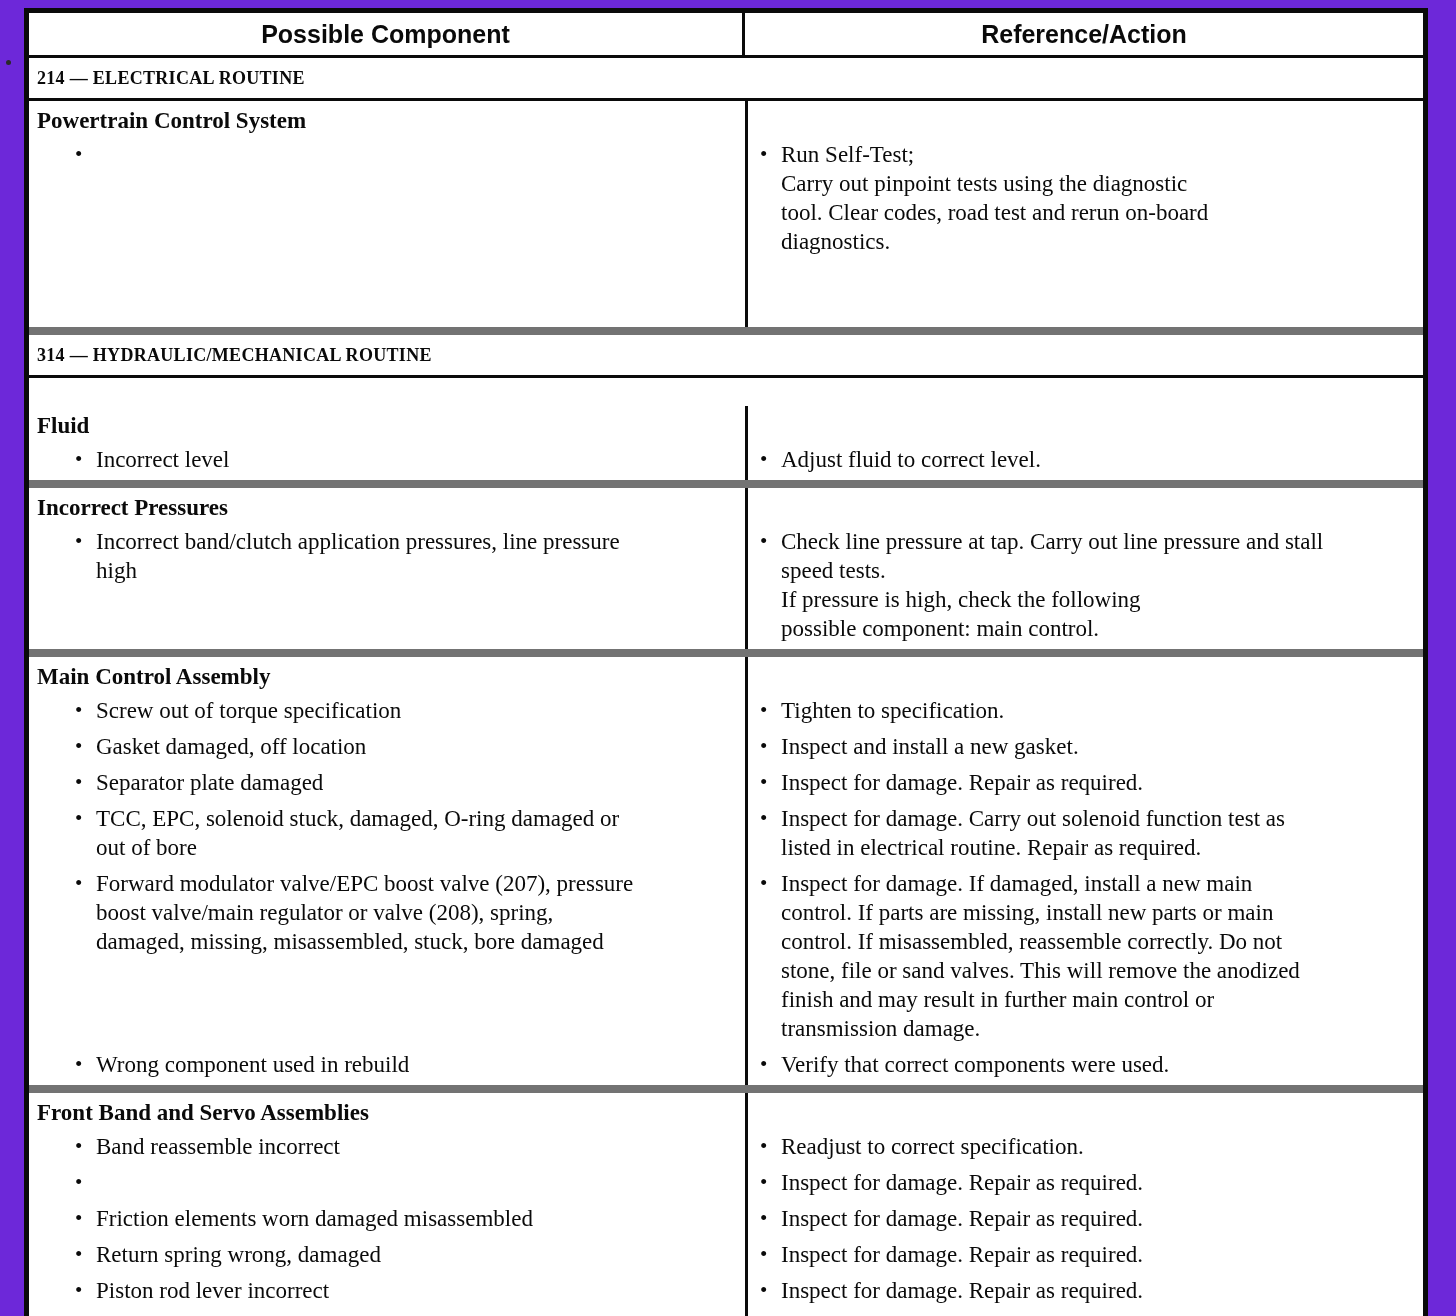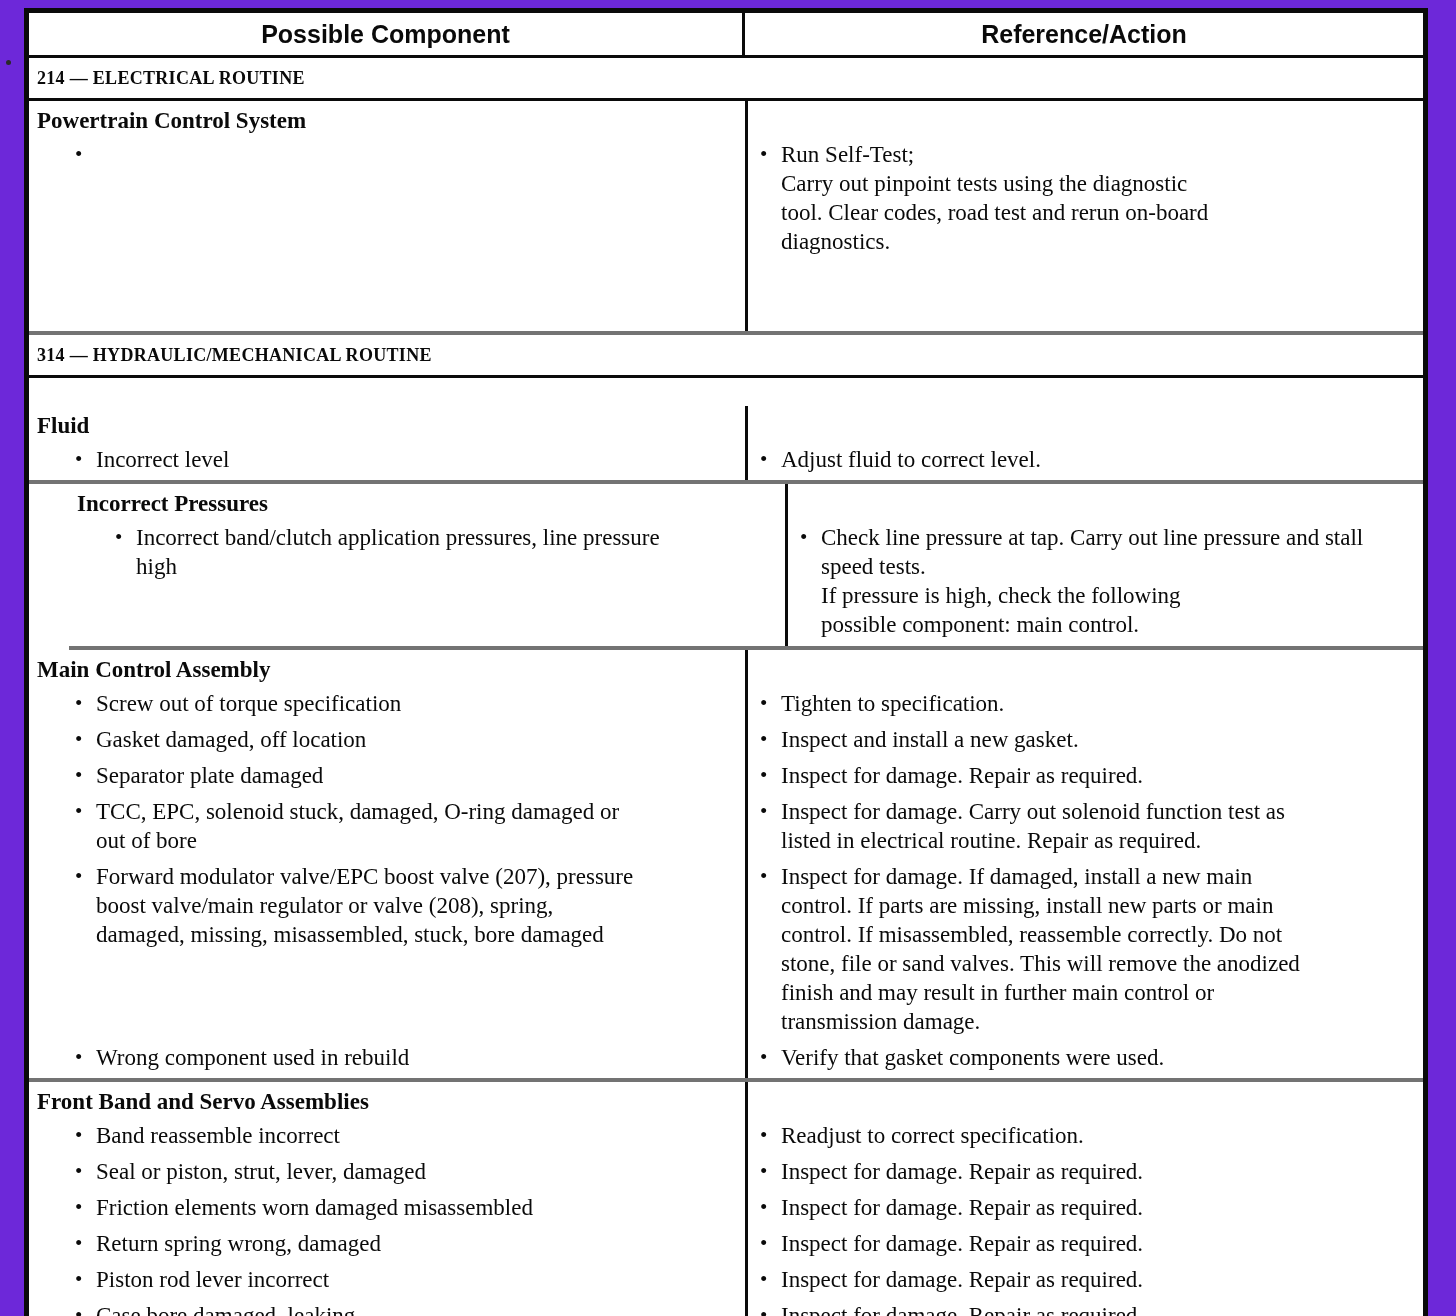--- a/index.html
+++ b/index.html
@@ -22,21 +22,21 @@
     font-family:"Liberation Sans", sans-serif; font-weight:bold;
     font-size:25px; text-align:center; padding:7px 0 6px;
   }
   .th-left { border-right:3px solid #0a0a0a; }
   .section-header {
     border-bottom:3px solid #0a0a0a;
     font-weight:bold; font-size:18px; line-height:32px;
     padding:4px 8px 4px; letter-spacing:0.3px;
   }
   .row {
-    position:relative; border-bottom:4px solid #737373;
+    position:relative; border-bottom:8px solid #737373;
     padding:5px 0 6px; box-sizing:border-box;
   }
   #table-body > :last-child { border-bottom:none; }
   .col-divider {
     position:absolute; top:0; bottom:0; left:716px; width:3px;
     background:#0a0a0a;
   }
   .row-heading {
     font-weight:bold; font-size:23px; line-height:30px;
     padding:0 8px 4px; width:700px; box-sizing:border-box;
@@ -95,21 +95,21 @@
               <div class="btxt">Incorrect level</div>
             </div>
             <div class="cell cell-right">
               <div class="right-line">
                 <div class="bullet">•</div>
                 <div class="btxt">Adjust fluid to correct level.</div>
               </div>
             </div>
           </div>
         </div>
-        <div class="row" style="min-height: 166px; margin-left: 40px;">
+        <div class="row" style="min-height: 166px;">
           <div class="col-divider"></div>
           <div class="row-heading">Incorrect Pressures</div>
           <div class="pair">
             <div class="cell cell-left">
               <div class="bullet">•</div>
               <div class="btxt">Incorrect band/clutch application pressures, line pressure
 high</div>
             </div>
             <div class="cell cell-right">
               <div class="right-line">
@@ -195,21 +195,21 @@
             </div>
           </div>
           <div class="pair">
             <div class="cell cell-left">
               <div class="bullet">•</div>
               <div class="btxt">Wrong component used in rebuild</div>
             </div>
             <div class="cell cell-right">
               <div class="right-line">
                 <div class="bullet">•</div>
-                <div class="btxt">Verify that gasket components were used.</div>
+                <div class="btxt">Verify that correct components were used.</div>
               </div>
             </div>
           </div>
         </div>
         <div class="row">
           <div class="col-divider"></div>
           <div class="row-heading">Front Band and Servo Assemblies</div>
           <div class="pair">
             <div class="cell cell-left">
               <div class="bullet">•</div>
@@ -218,21 +218,20 @@
             <div class="cell cell-right">
               <div class="right-line">
                 <div class="bullet">•</div>
                 <div class="btxt">Readjust to correct specification.</div>
               </div>
             </div>
           </div>
           <div class="pair">
             <div class="cell cell-left">
               <div class="bullet">•</div>
-              <div class="btxt">Seal or piston, strut, lever, damaged</div>
             </div>
             <div class="cell cell-right">
               <div class="right-line">
                 <div class="bullet">•</div>
                 <div class="btxt">Inspect for damage. Repair as required.</div>
               </div>
             </div>
           </div>
           <div class="pair">
             <div class="cell cell-left">

